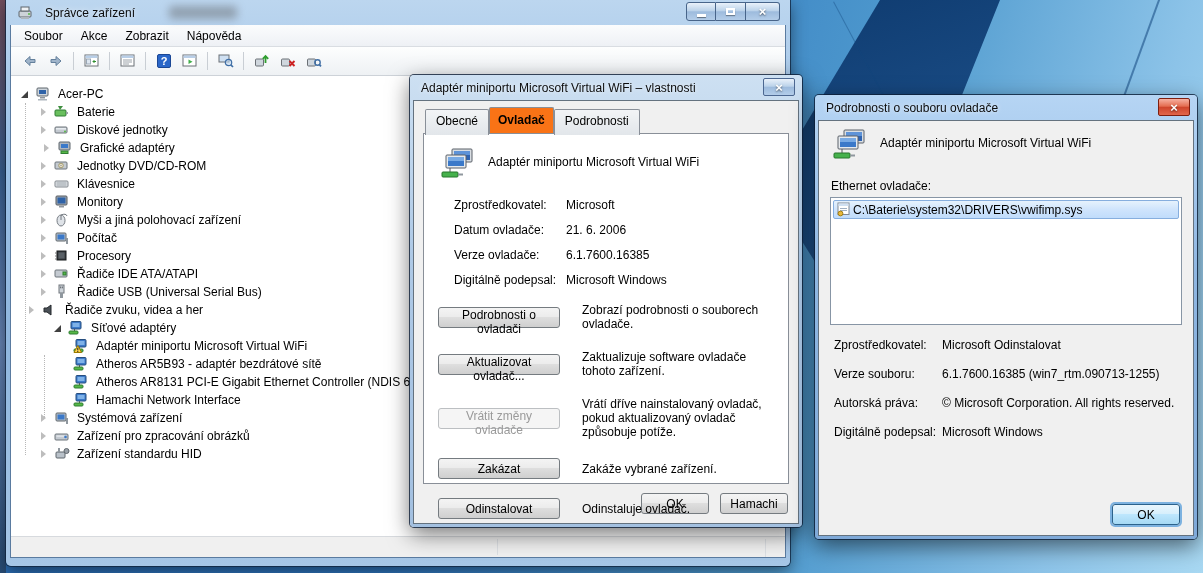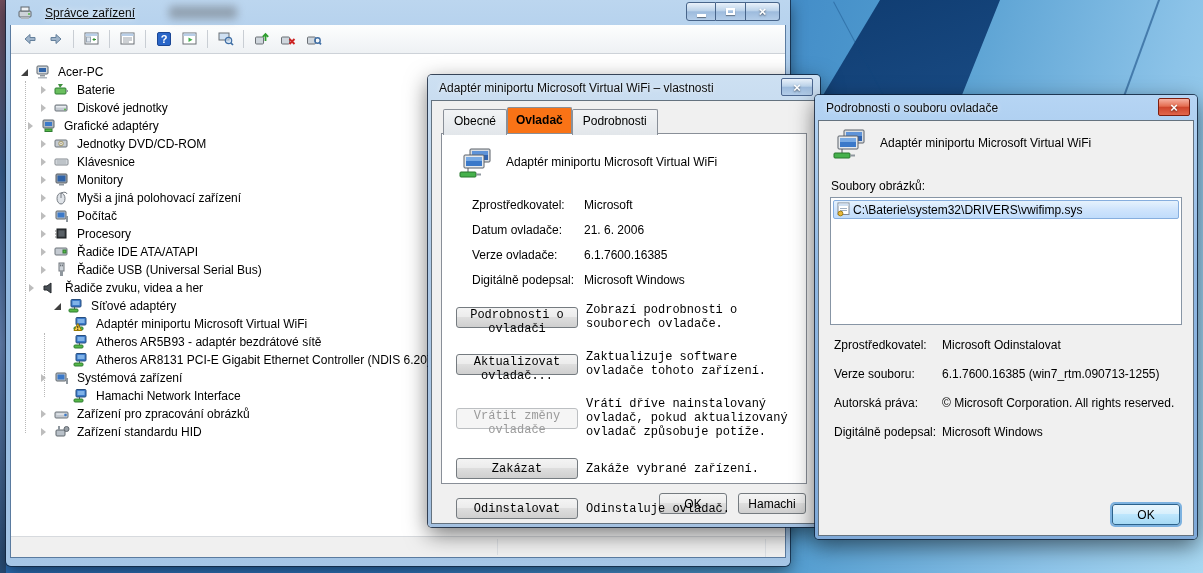--- a/index.html
+++ b/index.html
@@ -12,21 +12,21 @@
     clip-path:polygon(30% 0,60% 0,26% 100%,2% 55%);}
   .wp-line{position:absolute;top:-30px;left:1118px;width:2px;height:280px;background:rgba(18,70,125,.55);transform:rotate(20deg);}
   .wp-line2{position:absolute;top:-10px;left:880px;width:1px;height:200px;background:rgba(18,70,125,.4);transform:rotate(-28deg);}
   .wp-edge{position:absolute;left:0;top:0;width:6px;height:573px;background:linear-gradient(#7a4a52,#3a5d8c 30%,#6d87b5 60%,#27486e);opacity:.9;}
 
   
   .win{position:absolute;left:6px;top:0;width:784px;height:566px;border-radius:0 0 5px 5px;
     background:linear-gradient(#bcd6ef,#9dc1e6 25%,#8fb6de 60%,#a6c6e6);
     box-shadow:0 0 0 1px rgba(15,35,60,.75),0 5px 16px rgba(0,0,0,.5);padding:0 4px 4px;box-sizing:border-box;}
   .win-titlebar{height:25px;display:flex;align-items:center;gap:6px;padding:0 6px;position:relative;}
-  .win-title{color:#0c0c0c;text-shadow:0 0 6px rgba(255,255,255,.9);white-space:nowrap;text-decoration:underline;}
+  .win-title{color:#0c0c0c;text-shadow:0 0 6px rgba(255,255,255,.9);white-space:nowrap;}
   .title-blur{width:68px;height:13px;margin-left:28px;border-radius:3px;background:#6f757c;filter:blur(4px);opacity:.55;}
   .ctrls{position:absolute;right:6px;top:2px;display:flex;}
   .ctrl{width:30px;height:19px;display:flex;align-items:center;justify-content:center;
     background:linear-gradient(#e9f1fa,#bcd3ea 45%,#9dbbdd 52%,#b3cde9);border:1px solid #48658a;box-sizing:border-box;}
   .ctrl:first-child{border-radius:3px 0 0 3px;}
   .ctrl + .ctrl{border-left:none;}
   .ctrl:last-child{border-radius:0 3px 3px 0;width:34px;}
   .g-min{width:9px;height:3px;background:#fff;box-shadow:0 1px 1px rgba(0,0,0,.45);margin-top:7px;}
   .g-max{width:9px;height:7px;border:2px solid #fff;box-shadow:0 1px 1px rgba(0,0,0,.35);box-sizing:border-box;}
   .g-x{font-size:13px;font-weight:bold;color:#fff;text-shadow:0 1px 2px rgba(0,0,0,.55);line-height:1;}
@@ -45,21 +45,21 @@
   .ticon{width:16px;height:16px;margin:0 5px 0 2px;flex:none;}
   .ticon svg{display:block;}
   .tree-label{padding:0 2px;}
   .statusbar{height:20px;background:#f0f0f0;border-top:1px solid #d7dade;position:relative;flex:none;}
   .status-sep{position:absolute;left:486px;top:2px;bottom:2px;width:1px;background:#dcdfe3;}
   .status-grip{position:absolute;right:0;top:2px;bottom:0;width:19px;border-left:1px solid #dcdfe3;}
 
   
   .dlg{position:absolute;border-radius:4px;padding:0 3px 3px;box-sizing:border-box;
     box-shadow:0 0 0 1px rgba(12,30,55,.8),0 7px 22px rgba(0,0,0,.55);}
-  .dlg-props{left:428px;top:75px;width:392px;height:452px;z-index:5;
+  .dlg-props{left:410px;top:75px;width:392px;height:452px;z-index:5;
     background:linear-gradient(#cde0f2,#aec9e6 40%,#a3c0e0);}
   .dlg-details{left:815px;top:95px;width:382px;height:444px;z-index:6;
     background:linear-gradient(#b6d5f4,#8fb7e2 40%,#7fa9d8);}
   .dlg-titlebar{height:25px;display:flex;align-items:center;padding:0 4px 0 8px;position:relative;}
   .dlg-title{color:#0c0c0c;text-shadow:0 0 5px rgba(255,255,255,.85);white-space:nowrap;}
   .dlg-close{position:absolute;right:4px;top:3px;width:32px;height:18px;border:1px solid #4c6790;border-radius:2px;
     display:flex;align-items:center;justify-content:center;box-sizing:border-box;
     background:linear-gradient(#e9f1fa,#bcd3ea 45%,#9dbbdd 52%,#b3cde9);}
   .dlg-close.red{background:linear-gradient(#f6b1a1,#e46d51 45%,#cf452c 52%,#e2674b);border-color:#7e1f10;}
   .dlg-body{background:#f0f0f0;border:1px solid #64727f;height:calc(100% - 25px);position:relative;box-sizing:border-box;}
@@ -70,21 +70,21 @@
   .tab{padding:4px 10px 4px;background:linear-gradient(#f2f4f6,#e2e6ea);border:1px solid #898f98;border-bottom:none;
     border-radius:2px 2px 0 0;margin-right:0;position:relative;top:2px;}
   .tab.active{background:#f97316;top:0;padding:5px 8px 6px;z-index:3;font-weight:bold;}
   .tab-panel{background:#fff;border:1px solid #898f98;height:351px;position:relative;z-index:1;padding:12px 14px;box-sizing:border-box;}
 
   .dev-head{display:flex;align-items:flex-start;gap:14px;margin:2px 0 16px 2px;}
   .dev-name{margin-top:7px;}
   .fields{display:grid;grid-template-columns:112px auto;row-gap:11px;margin:0 0 16px 16px;}
   .dfields{display:grid;grid-template-columns:108px auto;row-gap:15px;margin:13px 2px 0 4px;}
   .flabel,.fvalue{line-height:14px;}
-  .action-row{display:grid;grid-template-columns:130px auto;column-gap:0;align-items:center;margin-bottom:19px;font-family:Liberation Mono, monospace;}
+  .action-row{display:grid;grid-template-columns:130px auto;column-gap:14px;align-items:center;margin-bottom:19px;}
   .btn{height:21px;font-size:12px;font-family:inherit;color:#000;
     background:linear-gradient(#f4f4f4,#ececec 45%,#dedede 50%,#cfcfcf);
     border:1px solid #757b80;border-radius:3px;padding:0 4px;box-sizing:border-box;}
   .action-btn{width:122px;}
   .btn.disabled{background:#f5f5f5;border-color:#bcbfc2;color:#9a9a9a;}
   .dlg-buttons{position:absolute;right:10px;bottom:9px;display:flex;gap:11px;}
   .btn.std{width:68px;}
   .btn.focused{background:linear-gradient(#eaf6fd,#d7effc 45%,#bde6fd 50%,#a6d9f4);
     border:1px solid #2c628b;box-shadow:0 0 0 2px #7db2e0;}
 
@@ -123,20 +123,26 @@
           </span>
           <span class="ctrl">
             <span class="g-max"></span>
           </span>
           <span class="ctrl">
             <span class="g-x">×</span>
           </span>
         </span>
     </div>
     <div class="win-client">
+      <div class="menubar" id="menu-bar">
+          <span class="menu-item">Soubor</span>
+          <span class="menu-item">Akce</span>
+          <span class="menu-item">Zobrazit</span>
+          <span class="menu-item">Nápověda</span>
+        </div>
       <div class="toolbar" id="toolbar">
           <span class="tb-btn">
             <svg width="16" height="16" viewBox="0 0 16 16">
               <path d="M13 6.5 L8 6.5 L8 3.5 L3 8 L8 12.5 L8 9.5 L13 9.5 Z" fill="#9fb4ca" stroke="#64809c"></path>
             </svg>
           </span>
           <span class="tb-btn">
             <svg width="16" height="16" viewBox="0 0 16 16">
               <path d="M3 6.5 L8 6.5 L8 3.5 L13 8 L8 12.5 L8 9.5 L3 9.5 Z" fill="#9fb4ca" stroke="#64809c"></path>
             </svg>
@@ -233,21 +239,21 @@
             <span class="exp c"></span>
             <span class="ticon">
               <svg width="16" height="16" viewBox="0 0 16 16">
                 <rect x="1" y="5" width="12" height="6" rx="1" fill="#c4cad1" stroke="#6d747b"></rect>
                 <rect x="2" y="6" width="10" height="1.5" fill="#e8ecf0"></rect>
                 <circle cx="11" cy="9.5" r="1" fill="#57b847"></circle>
               </svg>
             </span>
             <span class="tree-label">Diskové jednotky</span>
           </div>
-          <div class="tree-row" style="padding-left: 14px; align-items: center;">
+          <div class="tree-row" style="padding-left: 30px; align-items: center;">
             <span class="exp c"></span>
             <span class="ticon">
               <svg width="16" height="16" viewBox="0 0 16 16">
                 <rect x="2" y="2" width="11" height="8" rx="1" fill="#aeb6bf" stroke="#5f666d"></rect>
                 <rect x="4" y="4" width="7" height="4" fill="#3b79c9"></rect>
                 <rect x="4" y="11" width="7" height="2.5" fill="#57b847" stroke="#2f7d33"></rect>
               </svg>
             </span>
             <span class="tree-label">Grafické adaptéry</span>
           </div>
@@ -394,42 +400,42 @@
             <span class="ticon">
               <svg width="16" height="16" viewBox="0 0 16 16">
                 <rect x="3" y="1.5" width="10" height="7.5" rx="1" fill="#3b79c9" stroke="#274e7e"></rect>
                 <rect x="4.5" y="3" width="7" height="4" fill="#7fb2e8"></rect>
                 <line x1="6.5" y1="9" x2="6.5" y2="11" stroke="#565b60"></line>
                 <rect x="1" y="11" width="9" height="3" rx="1" fill="#57b847" stroke="#2f7d33"></rect>
               </svg>
             </span>
             <span class="tree-label">Atheros AR8131 PCI-E Gigabit Ethernet Controller (NDIS 6.20)</span>
           </div>
-          <div class="tree-row" style="padding-left: 27px;">
-            <span class="exp c"></span>
-            <span class="ticon">
-              <svg width="16" height="16" viewBox="0 0 16 16">
-                <rect x="2" y="3" width="10" height="8" rx="1" fill="#b9c1c9" stroke="#5f666d"></rect>
-                <rect x="3.5" y="4.5" width="7" height="5" fill="#3b79c9"></rect>
-                <rect x="12" y="8" width="2" height="6" fill="#8f979e"></rect>
-              </svg>
-            </span>
-            <span class="tree-label">Systémová zařízení</span>
-          </div>
           <div class="tree-row" style="padding-left: 46px;">
             <span class="exp"></span>
             <span class="ticon">
               <svg width="16" height="16" viewBox="0 0 16 16">
                 <rect x="3" y="1.5" width="10" height="7.5" rx="1" fill="#3b79c9" stroke="#274e7e"></rect>
                 <rect x="4.5" y="3" width="7" height="4" fill="#7fb2e8"></rect>
                 <line x1="6.5" y1="9" x2="6.5" y2="11" stroke="#565b60"></line>
                 <rect x="1" y="11" width="9" height="3" rx="1" fill="#57b847" stroke="#2f7d33"></rect>
               </svg>
             </span>
             <span class="tree-label">Hamachi Network Interface</span>
+          </div>
+          <div class="tree-row" style="padding-left: 27px;">
+            <span class="exp c"></span>
+            <span class="ticon">
+              <svg width="16" height="16" viewBox="0 0 16 16">
+                <rect x="2" y="3" width="10" height="8" rx="1" fill="#b9c1c9" stroke="#5f666d"></rect>
+                <rect x="3.5" y="4.5" width="7" height="5" fill="#3b79c9"></rect>
+                <rect x="12" y="8" width="2" height="6" fill="#8f979e"></rect>
+              </svg>
+            </span>
+            <span class="tree-label">Systémová zařízení</span>
           </div>
           <div class="tree-row" style="padding-left: 27px;">
             <span class="exp c"></span>
             <span class="ticon">
               <svg width="16" height="16" viewBox="0 0 16 16">
                 <rect x="1" y="6" width="13" height="6" rx="1" fill="#c4cad1" stroke="#6d747b"></rect>
                 <rect x="2.5" y="7.5" width="8" height="1.2" fill="#e8ecf0"></rect>
                 <circle cx="11.5" cy="9" r="1.3" fill="#3b79c9"></circle>
               </svg>
             </span>
@@ -537,21 +543,21 @@
               <rect x="14" y="3" width="16" height="4" fill="#5e93d8"></rect>
               <rect x="6" y="7" width="20" height="13" rx="1" fill="#e6eaee" stroke="#5a6068"></rect>
               <rect x="8" y="9" width="16" height="9" fill="#3b79c9"></rect>
               <rect x="8" y="9" width="16" height="4" fill="#78aae4"></rect>
               <line x1="10" y1="20" x2="10" y2="24" stroke="#565b60"></line>
               <rect x="2" y="24" width="16" height="5" rx="1" fill="#46b14c" stroke="#27762c"></rect>
               <rect x="18" y="25.5" width="5" height="2" fill="#8f979e"></rect>
             </svg></span>
         <span class="dev-name">Adaptér miniportu Microsoft Virtual WiFi</span>
       </div>
-      <div class="files-label">Soubory obrázků:</div>
+      <div class="files-label">Ethernet ovladače:</div>
       <div class="filelist" id="file-list">
           <div class="file-row selected">
             <span class="file-icon">
               <svg width="15" height="15" viewBox="0 0 15 15">
                 <rect x="2" y="1" width="11" height="11.5" fill="#fff" stroke="#7f8792"></rect>
                 <rect x="2.5" y="1.5" width="10" height="2.5" fill="#cfe0f2"></rect>
                 <line x1="4" y1="6.5" x2="11" y2="6.5" stroke="#9fb0c4"></line>
                 <line x1="4" y1="8.5" x2="11" y2="8.5" stroke="#9fb0c4"></line>
                 <circle cx="4.5" cy="11.5" r="2.4" fill="#e8b83a" stroke="#a07d14"></circle>
               </svg>

